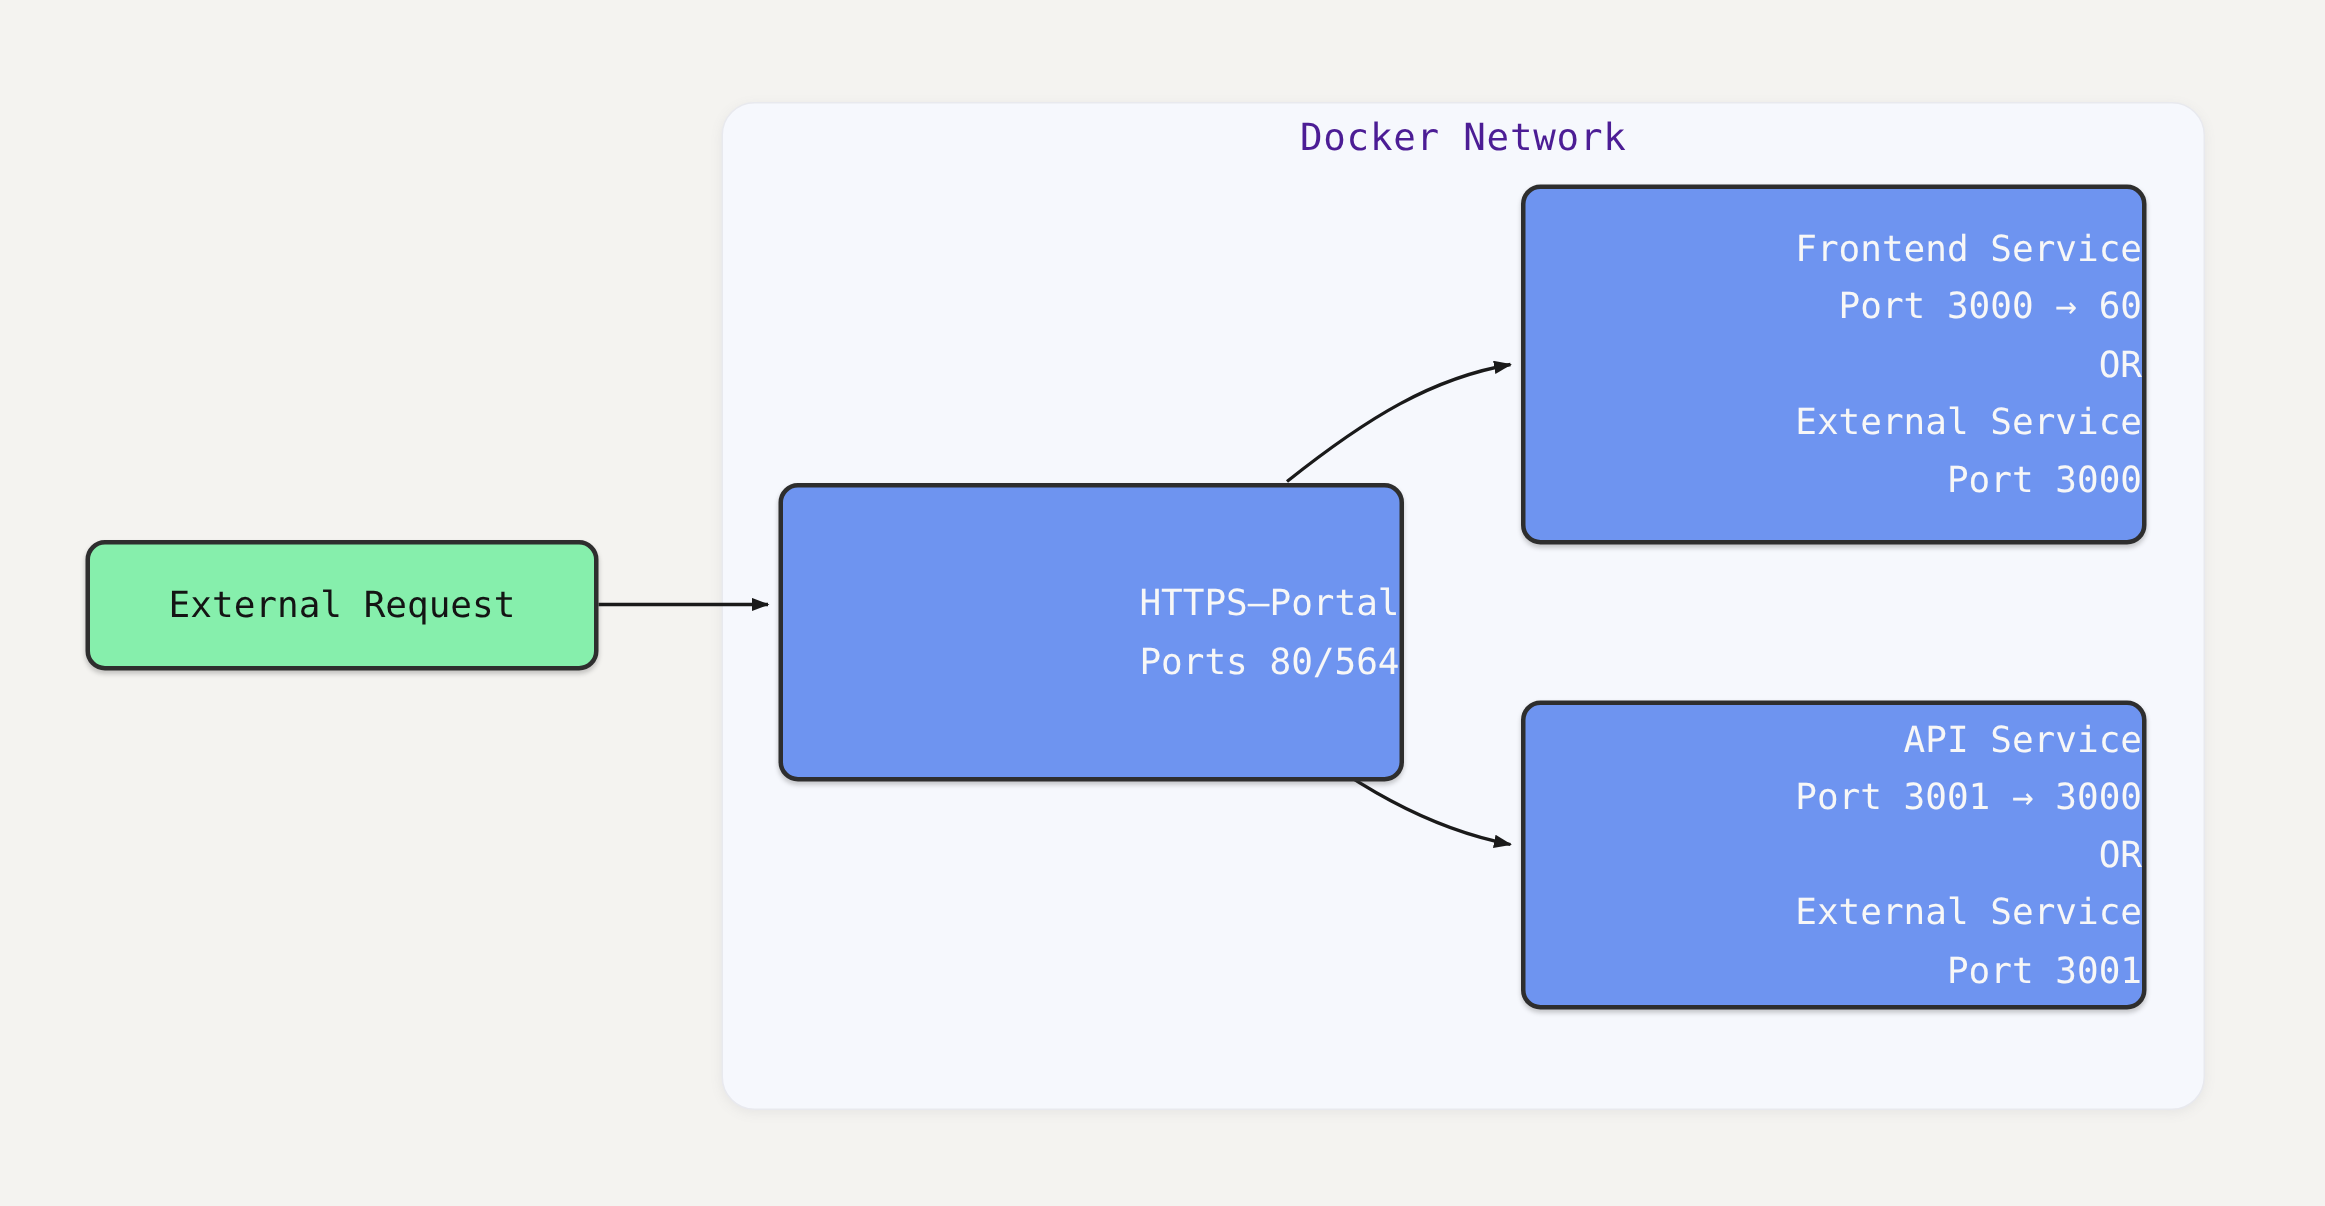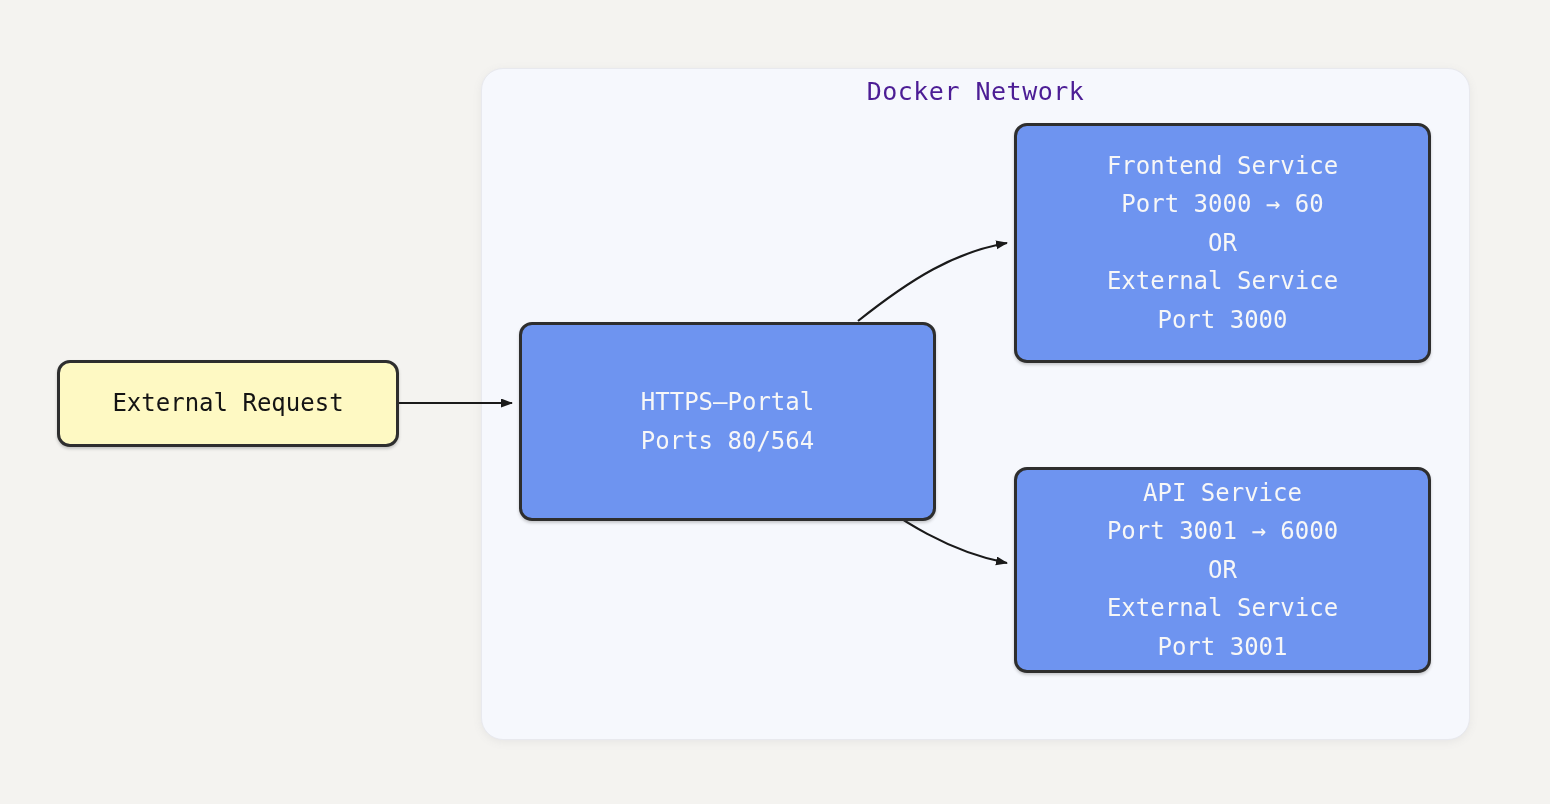--- a/index.html
+++ b/index.html
@@ -47,23 +47,24 @@
     align-items: center;
     justify-content: center;
     text-align: center;
     line-height: 38.5px;
     font-size: 24px;
     box-shadow: 0 2px 3px rgba(60,60,60,0.25);
   }
   .node.blue {
     background: #6E94F0;
     color: #F7F7F7;
+    align-items: flex-end;
   }
   .node.orange {
-    background: #fef9c3;
+    background: #86efac;
     color: #141414;
   }
   .node-external {
     left: 57px;
     top: 360px;
     width: 342px;
     height: 87px;
   }
   .node-portal {
     left: 519px;
@@ -130,19 +131,19 @@
   <div class="node blue node-frontend">
     <div>Frontend Service</div>
     <div>Port 3000 → 60</div>
     <div>OR</div>
     <div>External Service</div>
     <div>Port 3000</div>
   </div>
 
   <div class="node blue node-api">
     <div>API Service</div>
-    <div>Port 3001 → 6000</div>
+    <div>Port 3001 → 3000</div>
     <div>OR</div>
     <div>External Service</div>
     <div>Port 3001</div>
   </div>
 
 </div>
 
 </body></html>

